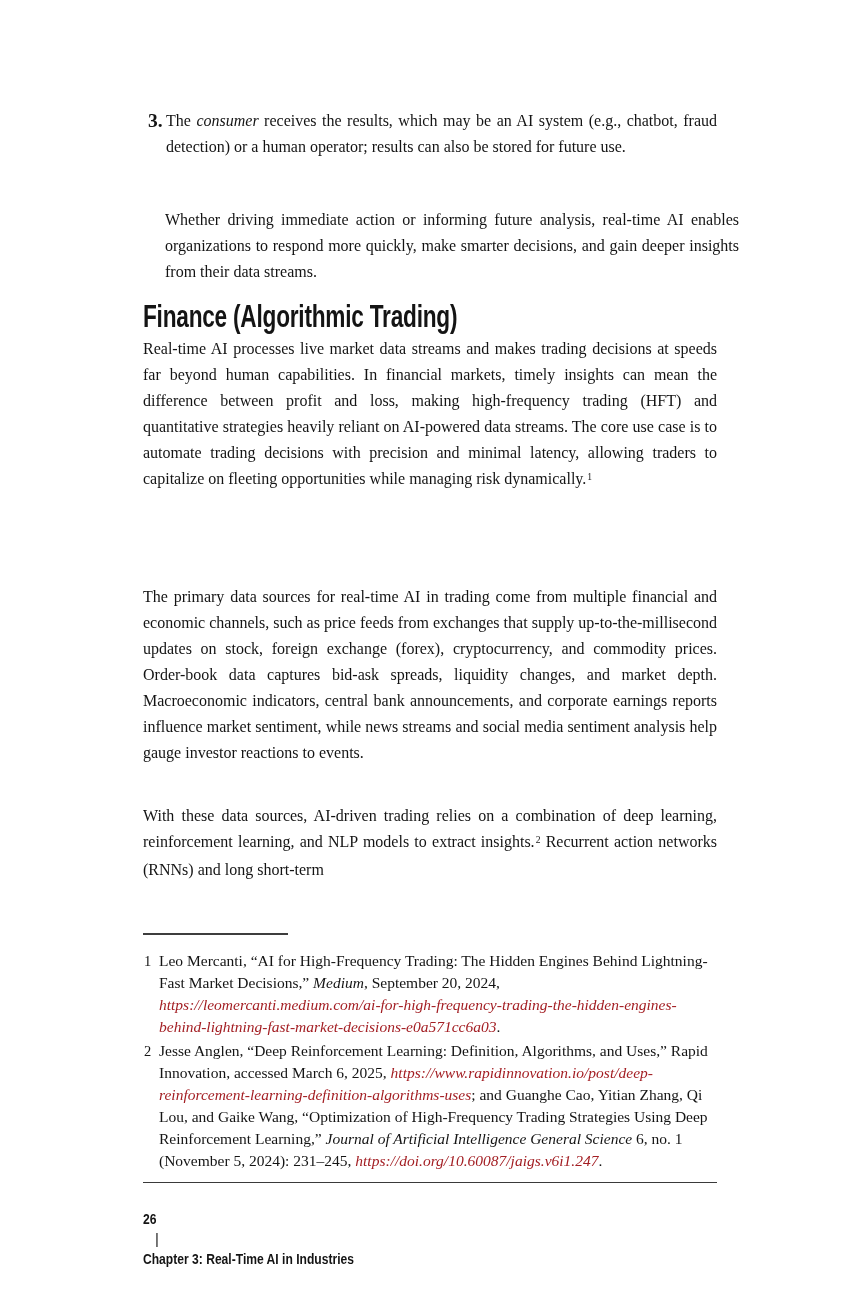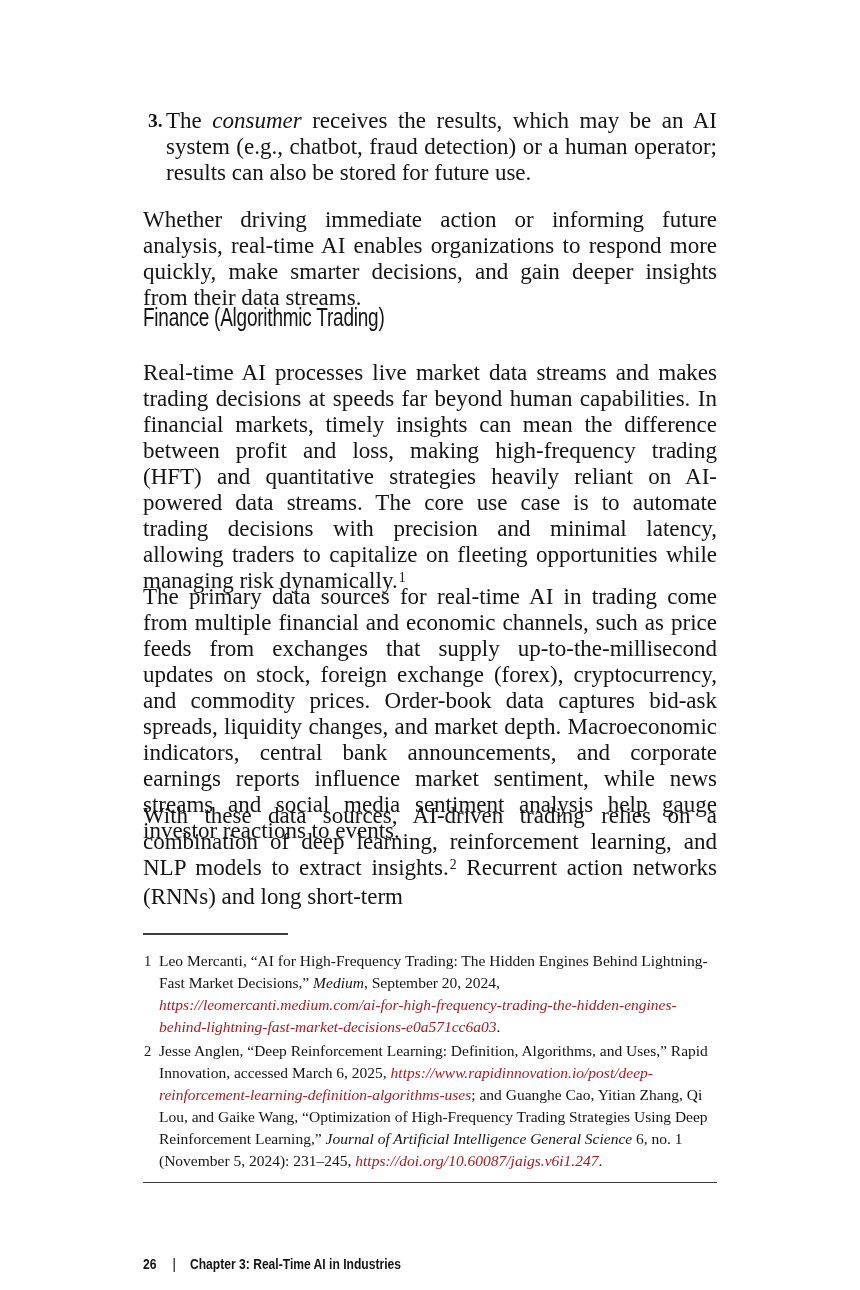--- a/index.html
+++ b/index.html
@@ -20,59 +20,59 @@
     color:var(--text);
     overflow:hidden;
   }
   .abs{
     position:absolute;
     left:var(--margin-left);
     width:var(--col-w);
   }
   
   .body-text{
-    font-size:23px;
+    font-size:16px;
     line-height:26px;
     text-align:justify;
     hyphens:auto;
     -webkit-hyphens:auto;
     margin:0;
   }
   .last-left{text-align-last:left;}
   
   .list-item{
     top:108px;
     padding-left:23px;
   }
   .list-marker{
     position:absolute;
     left:5px;
     top:0;
     font-weight:700;
     font-size:19.5px;
     line-height:26px;
   }
-  .p-whether{top:207px;}
+  .p-whether{top:207px;margin-left:22px;}
   
   .heading{
     top:300px;
     font-family:"Liberation Sans",sans-serif;
-    font-weight:400;
-    font-size:26px;
+    font-weight:700;
+    font-size:31px;
     line-height:34px;
     margin:0;
     white-space:nowrap;
   }
   .condense{
     display:inline-block;
     transform:scaleX(0.73);
     transform-origin:left center;
     letter-spacing:-0.3px;
   }
-  .p-realtime{top:360px;font-family:Liberation Serif, serif;}
+  .p-realtime{top:336px;font-family:Liberation Serif, serif;}
   .p-sources{top:568px;margin-top:16px;}
   .p-models{top:803px;}
   
   .run-italic{font-style:italic;}
   .run-link{font-style:italic;color:var(--link);margin-top:28px;}
   .run-sup{
     font-size:60%;
     position:relative;
     top:-0.45em;
     margin-left:1px;
@@ -100,27 +100,28 @@
     font-size:14.5px;
     line-height:22px;
   }
   
   .footer-rule{
     top:1182px;
     height:0;
     border-top:1px solid #3a3a3a;
   }
   .footer{
-    top:1254px;
+    top:1209px;
     font-family:"Liberation Sans",sans-serif;
     font-weight:700;
     font-size:15.5px;
     line-height:20px;
     display:flex;
     align-items:flex-start;
+    flex-direction:column;
   }
   .footer .condense-sm{
     display:inline-block;
     transform:scaleX(0.78);
     transform-origin:left center;
   }
   .footer-divider{
     font-weight:400;
     color:#222222;
     margin:0 14px 0 12px;

